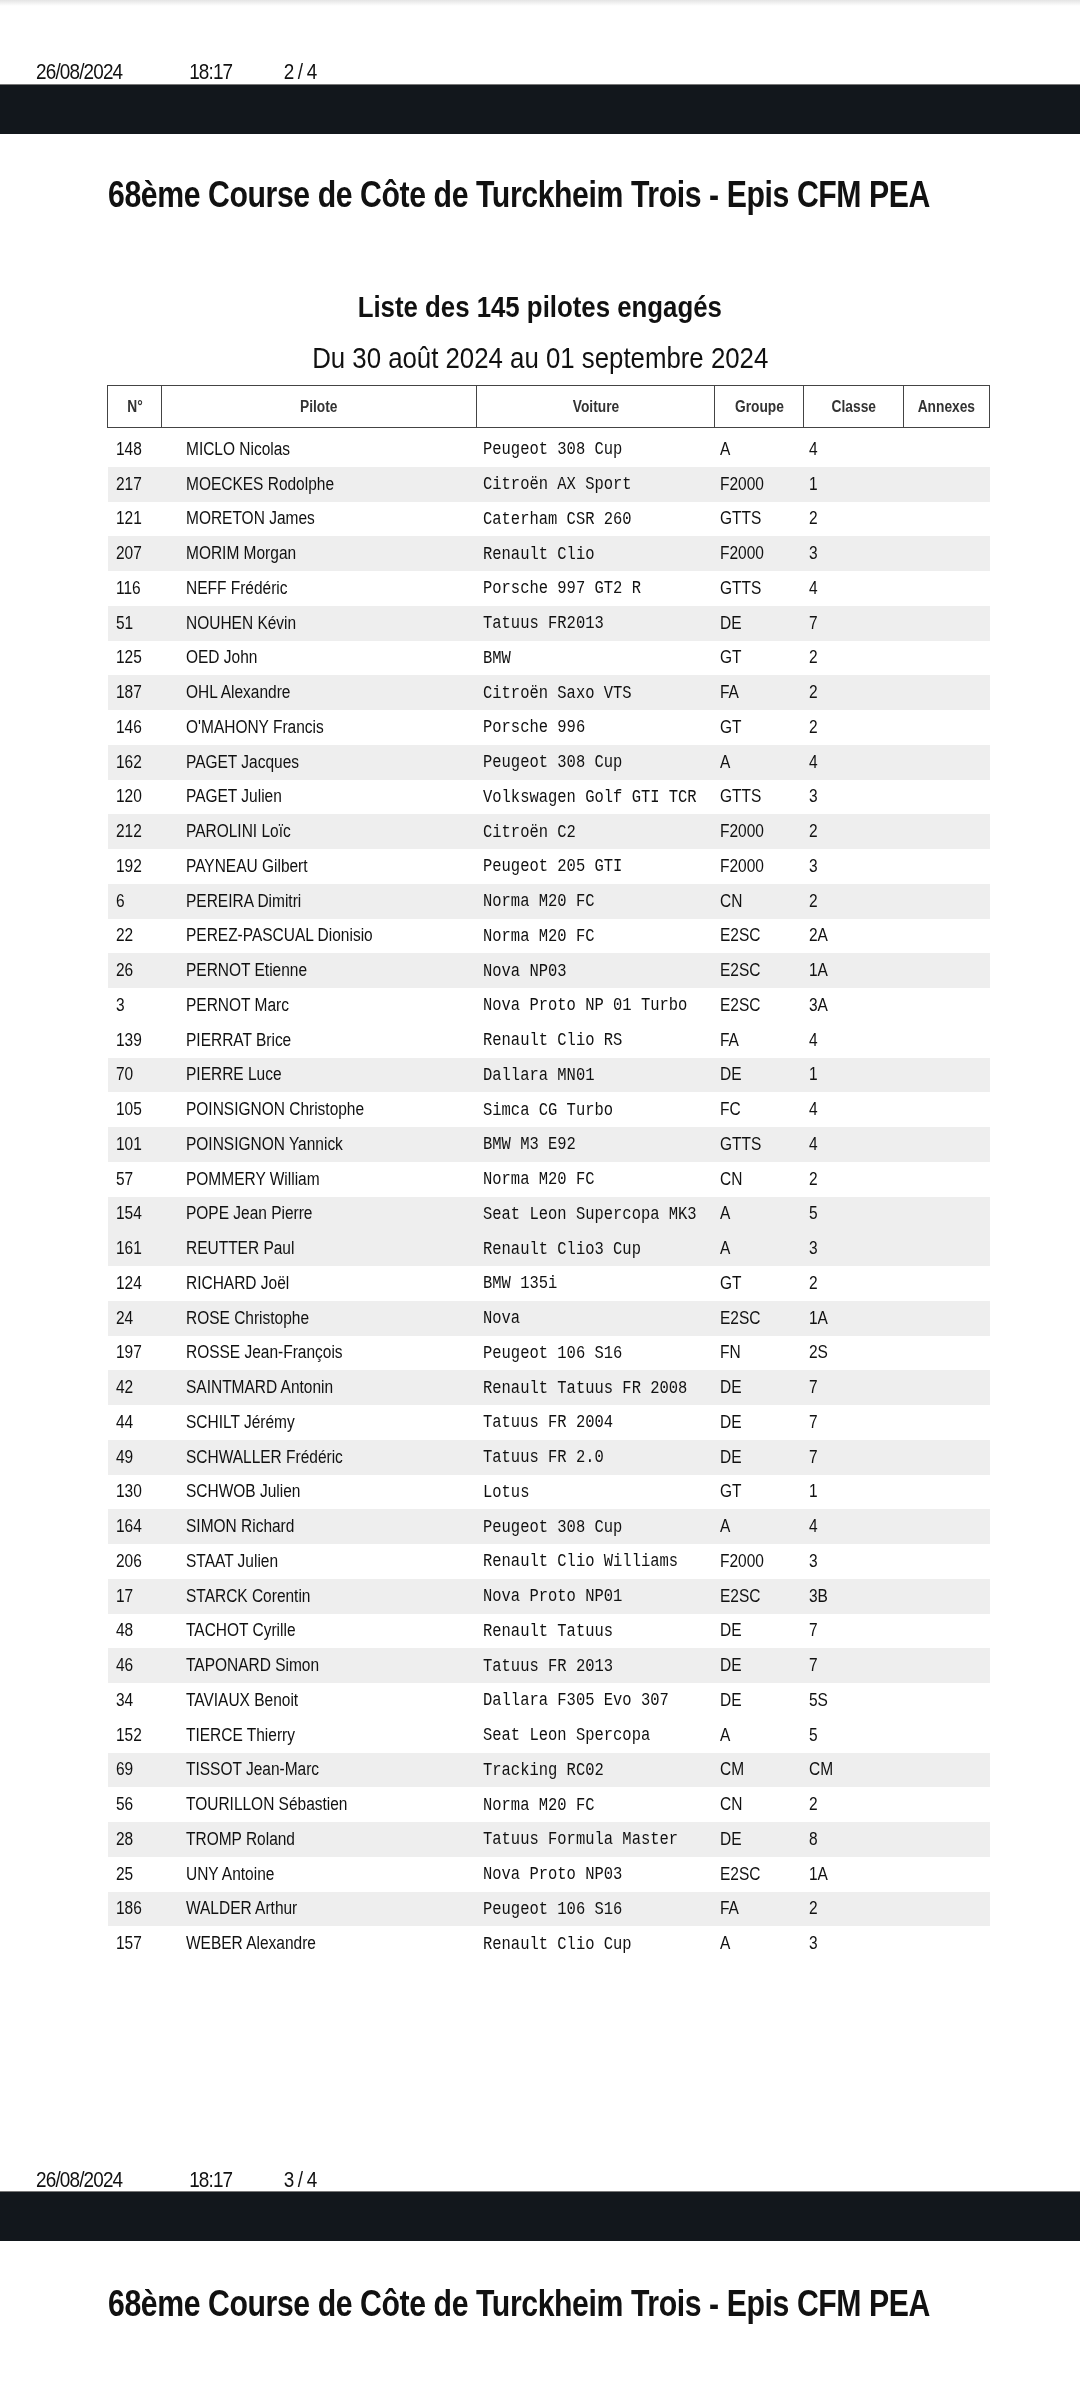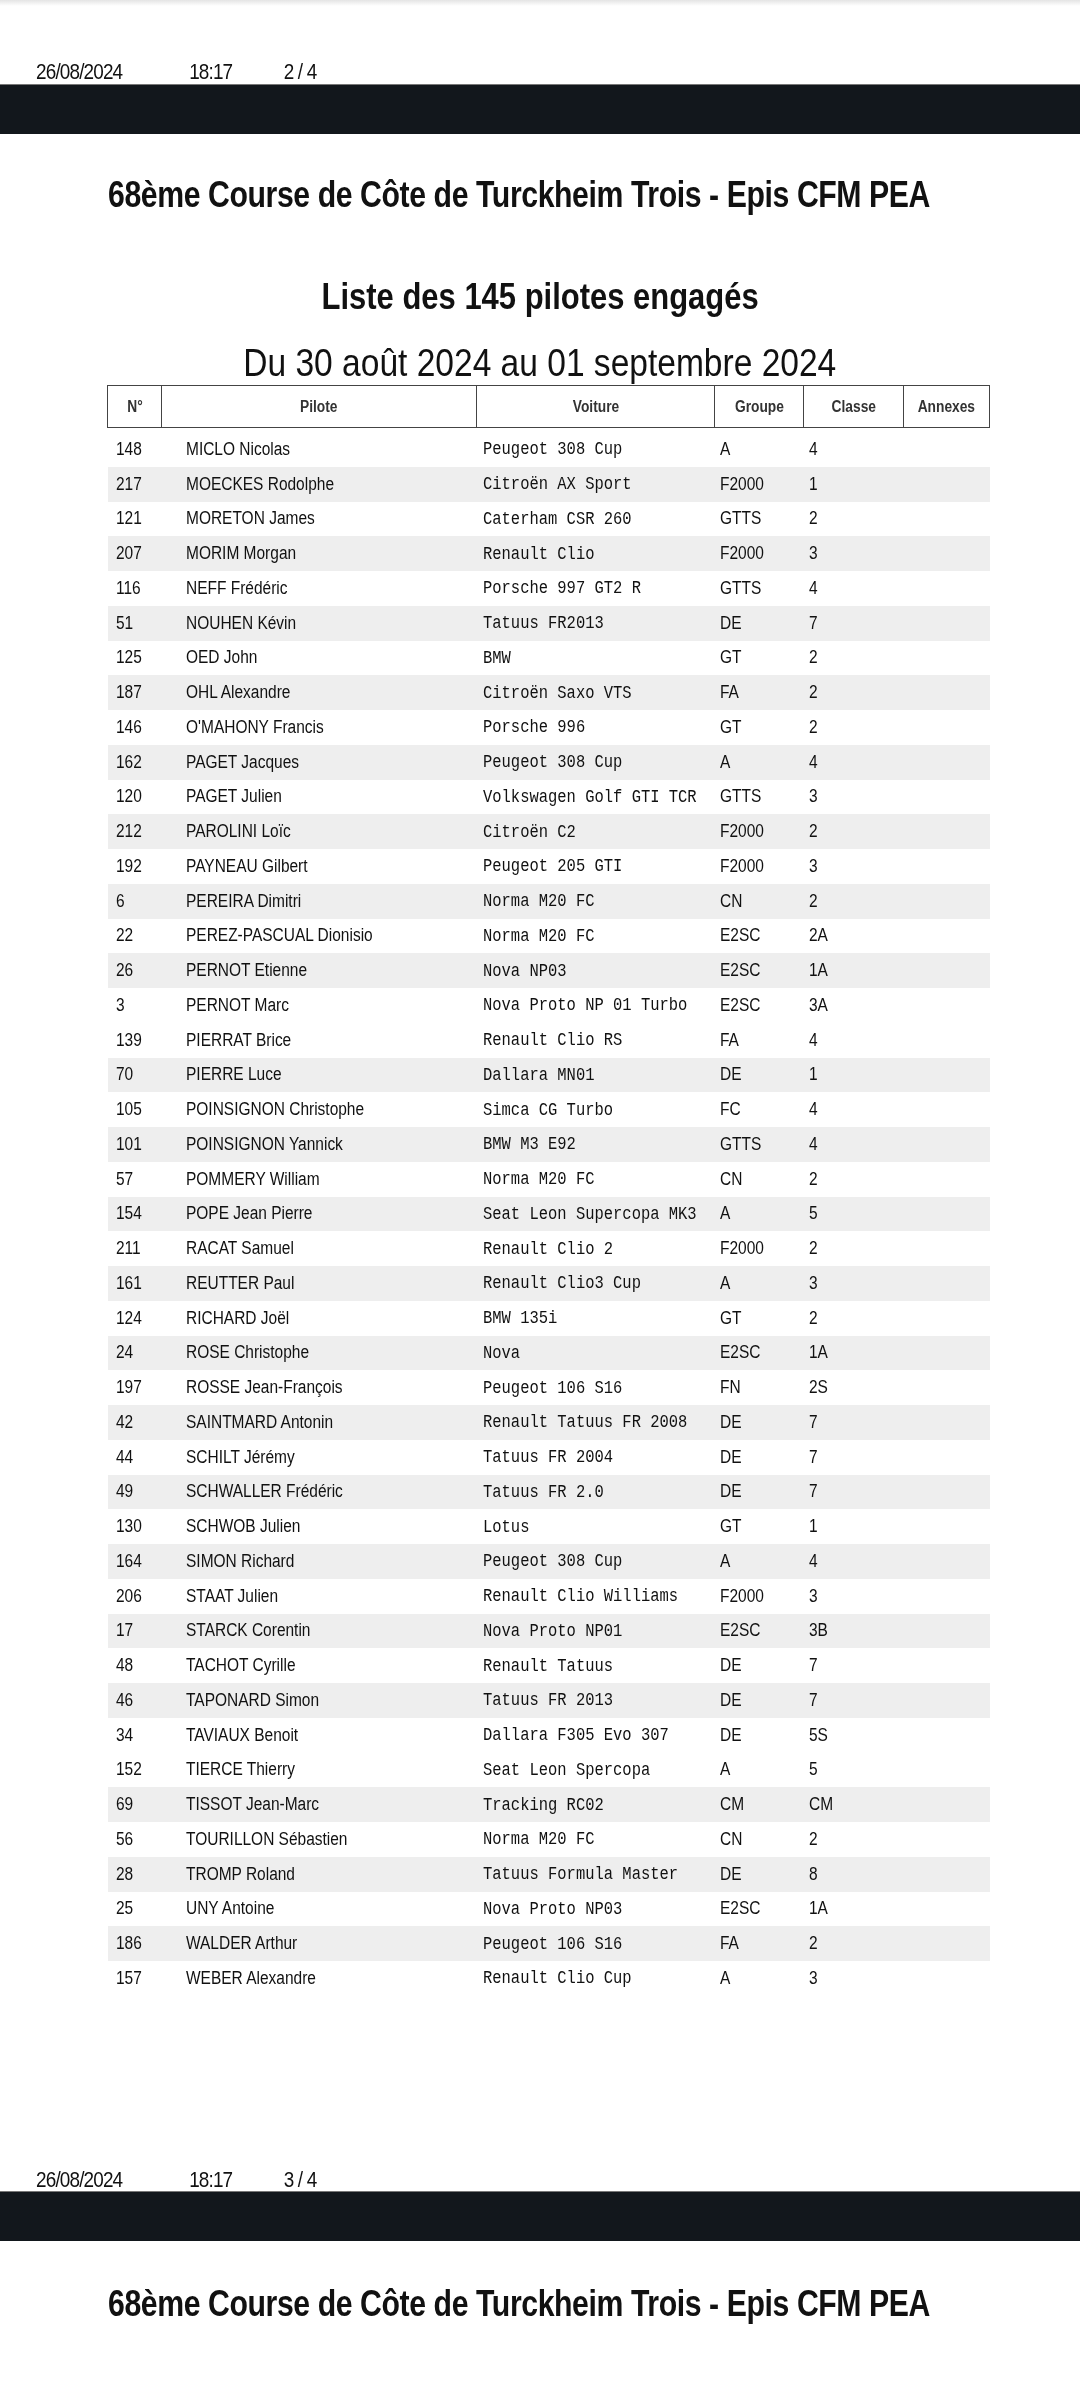--- a/index.html
+++ b/index.html
@@ -8,22 +8,22 @@
   .topshadow{position:absolute;left:0;top:0;width:1080px;height:6px;
        background:linear-gradient(#e4e4e4,#ffffff);}
   .footer-line{position:absolute;left:0;width:1080px;height:24px;font-size:22px;
        letter-spacing:-1px;transform:scaleX(0.86);transform-origin:left top;}
   .footer-line span{position:absolute;top:0;white-space:nowrap;}
   .band{position:absolute;left:0;width:1080px;background:#12171c;border-top:1px solid #777;}
   .doc-title{position:absolute;left:108px;font-size:36px;font-weight:bold;white-space:nowrap;
        transform:scaleX(0.84);transform-origin:left top;letter-spacing:-0.5px;}
   .center-line{position:absolute;left:0;width:1080px;text-align:center;white-space:nowrap;}
   .center-line span{display:inline-block;transform:scaleX(0.86);}
-  .list-title{top:276px;font-size:36px;font-weight:bold;}
-  .date-range{top:341px;font-size:39px;}
+  .list-title{top:290px;font-size:30px;font-weight:bold;}
+  .date-range{top:341px;font-size:30px;}
   table{position:absolute;left:107px;top:385px;width:882px;border-collapse:collapse;table-layout:fixed;}
   th{height:40px;border:1.5px solid #444;font-size:16px;font-weight:bold;color:#333;
      text-align:center;padding:0;}
   th span{display:inline-block;transform:scaleX(0.86);}
   td{height:34.75px;padding:0;font-size:18px;white-space:nowrap;overflow:hidden;}
   td span{display:inline-block;transform:scaleX(0.86);transform-origin:left center;}
   tr.alt td{background:#eeeeee;}
   td.c-no{padding-left:8px;}
   td.c-pil{padding-left:24px;}
   td.c-voi{padding-left:6px;font-family:Liberation Mono, monospace;}
@@ -246,28 +246,20 @@
         <td class="c-ann"><span></span></td>
       </tr>
       <tr class="alt">
         <td class="c-no"><span>154</span></td>
         <td class="c-pil"><span>POPE Jean Pierre</span></td>
         <td class="c-voi"><span>Seat Leon Supercopa MK3</span></td>
         <td class="c-grp"><span>A</span></td>
         <td class="c-cls"><span>5</span></td>
         <td class="c-ann"><span></span></td>
       </tr>
-      <tr>
-        <td class="c-no"><span>211</span></td>
-        <td class="c-pil"><span>RACAT Samuel</span></td>
-        <td class="c-voi"><span>Renault Clio 2</span></td>
-        <td class="c-grp"><span>F2000</span></td>
-        <td class="c-cls"><span>2</span></td>
-        <td class="c-ann"><span></span></td>
-      </tr>
       <tr class="alt">
         <td class="c-no"><span>161</span></td>
         <td class="c-pil"><span>REUTTER Paul</span></td>
         <td class="c-voi"><span>Renault Clio3 Cup</span></td>
         <td class="c-grp"><span>A</span></td>
         <td class="c-cls"><span>3</span></td>
         <td class="c-ann"><span></span></td>
       </tr>
       <tr>
         <td class="c-no"><span>124</span></td>

